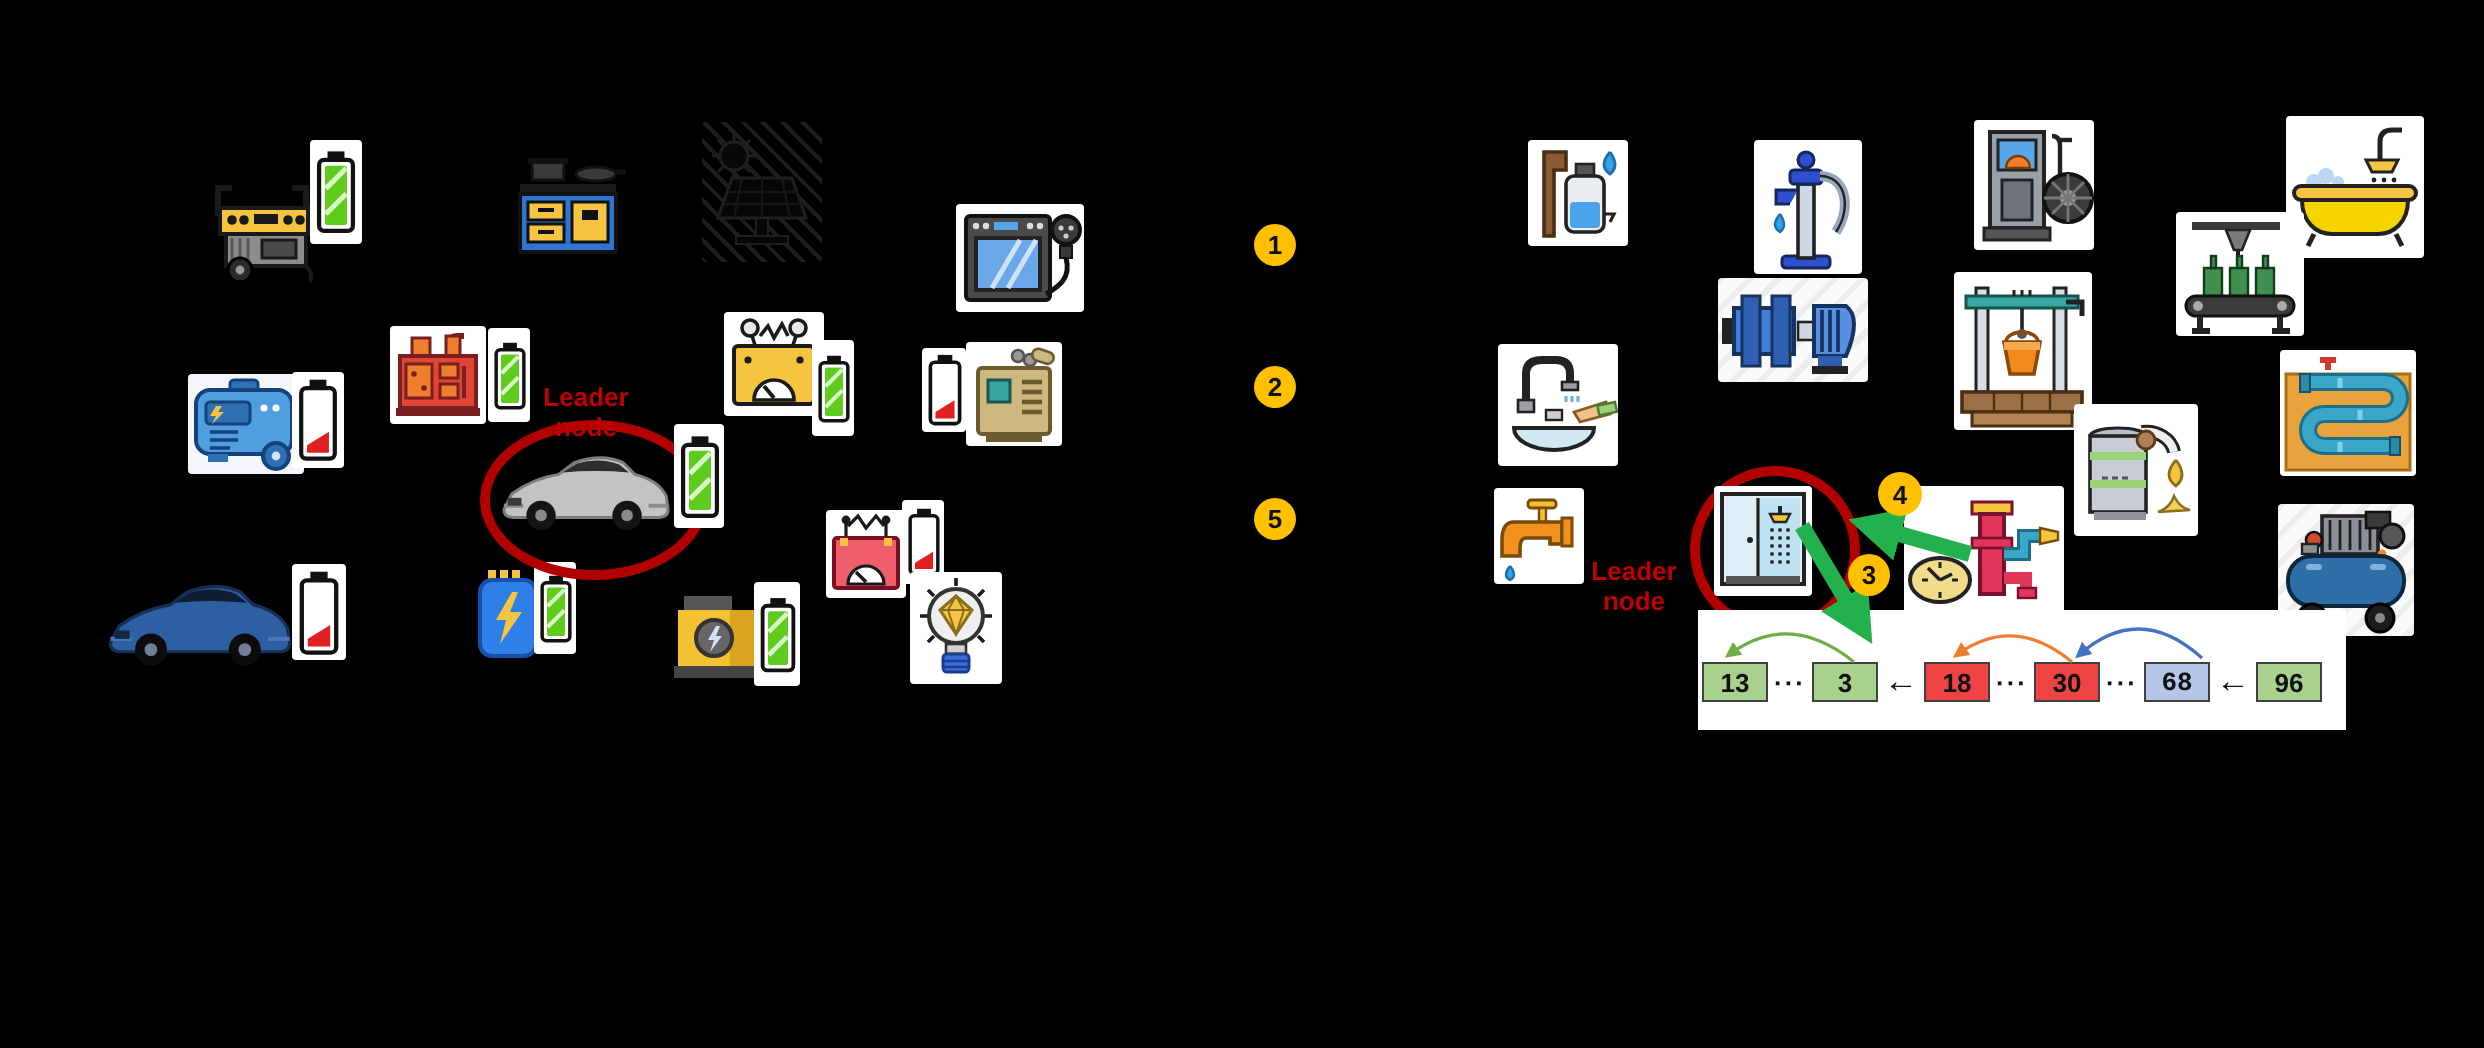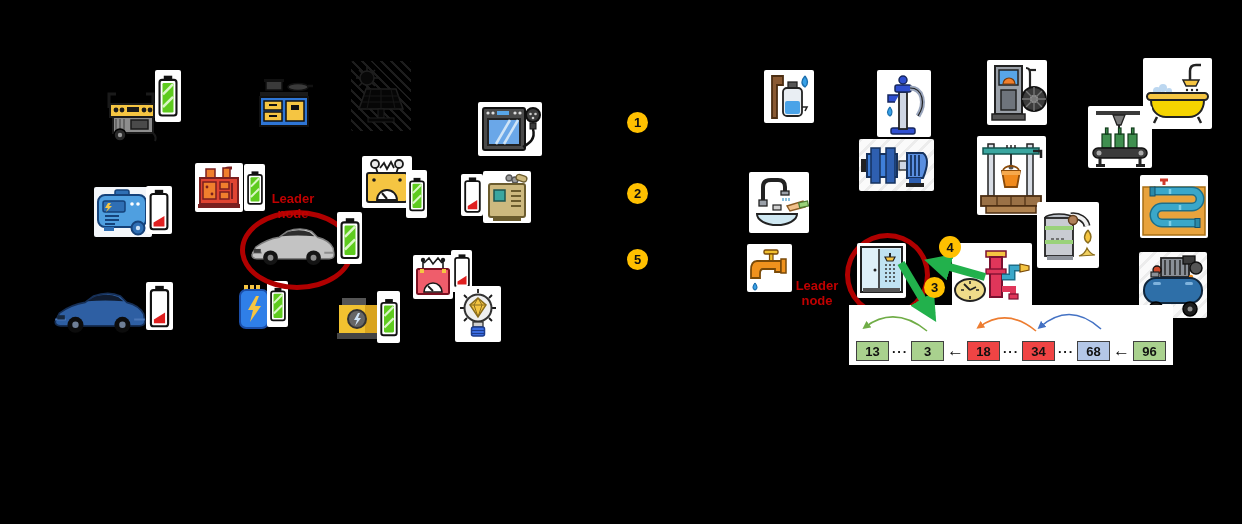--- a/index.html
+++ b/index.html
@@ -14,28 +14,28 @@
        justify-content:center;z-index:2;}
   .leader-label{position:absolute;color:#C00000;font-weight:bold;font-size:13px;line-height:1.15;
        text-align:center;z-index:4;}
   .leader-ellipse{position:absolute;border:5px solid #B00000;border-radius:50%;z-index:3;
        background:transparent;}
   .badge{position:absolute;width:21px;height:21px;border-radius:50%;background:#FFC000;
        color:#111;font-weight:bold;font-size:13px;display:flex;align-items:center;
        justify-content:center;z-index:6;}
   #chain-strip{position:absolute;left:849px;top:305px;width:324px;height:60px;background:#fff;
        z-index:3;}
-  #chain-row{position:absolute;left:0;top:36px;right:0;display:flex;align-items:center;
-       gap:3px;padding:0 2px;justify-content:center;}
+  #chain-row{position:absolute;left:0;top:26px;right:0;display:flex;align-items:center;
+       gap:3px;padding:0 2px;}
   .cbox{flex:0 0 33px;height:20px;border:1.5px solid #404040;box-sizing:border-box;
        display:flex;align-items:center;justify-content:center;font-weight:bold;font-size:13px;
        color:#111;}
   .cbox.green{background:#A9D18E;}
   .cbox.orange{background:#ef4444;}
-  .cbox.blue{background:#B4C7E7;}
+  .cbox.blue{background:#B4C7E7;font-family:Liberation Mono, monospace;}
   .cdots{flex:0 0 16px;text-align:center;font-weight:bold;font-size:13px;color:#111;
        letter-spacing:1px;}
   .carrow{flex:0 0 16px;text-align:center;font-weight:bold;font-size:17px;color:#111;
        line-height:18px;}
   #arcs{position:absolute;left:0;top:0;z-index:4;}
   #overlay{position:absolute;left:0;top:0;z-index:5;pointer-events:none;}
   svg{display:block;}
 </style>
 </head>
 <body>
@@ -583,21 +583,21 @@
       <path d="M187 26 Q158 2 130 22" fill="none" stroke="#ED7D31" stroke-width="1.6" marker-end="url(#mo)"></path>
       <path d="M252 24 Q221 -4 191 22" fill="none" stroke="#4472C4" stroke-width="1.6" marker-end="url(#mb)"></path>
     </svg>
     <div id="chain-row">
       <div class="cbox green">13</div>
       <div class="cdots">···</div>
       <div class="cbox green">3</div>
       <div class="carrow">←</div>
       <div class="cbox orange">18</div>
       <div class="cdots">···</div>
-      <div class="cbox orange">34</div>
+      <div class="cbox orange">30</div>
       <div class="cdots">···</div>
       <div class="cbox blue">68</div>
       <div class="carrow">←</div>
       <div class="cbox green">96</div>
     </div>
   </div>
 
 </div>
 
 </body></html>

